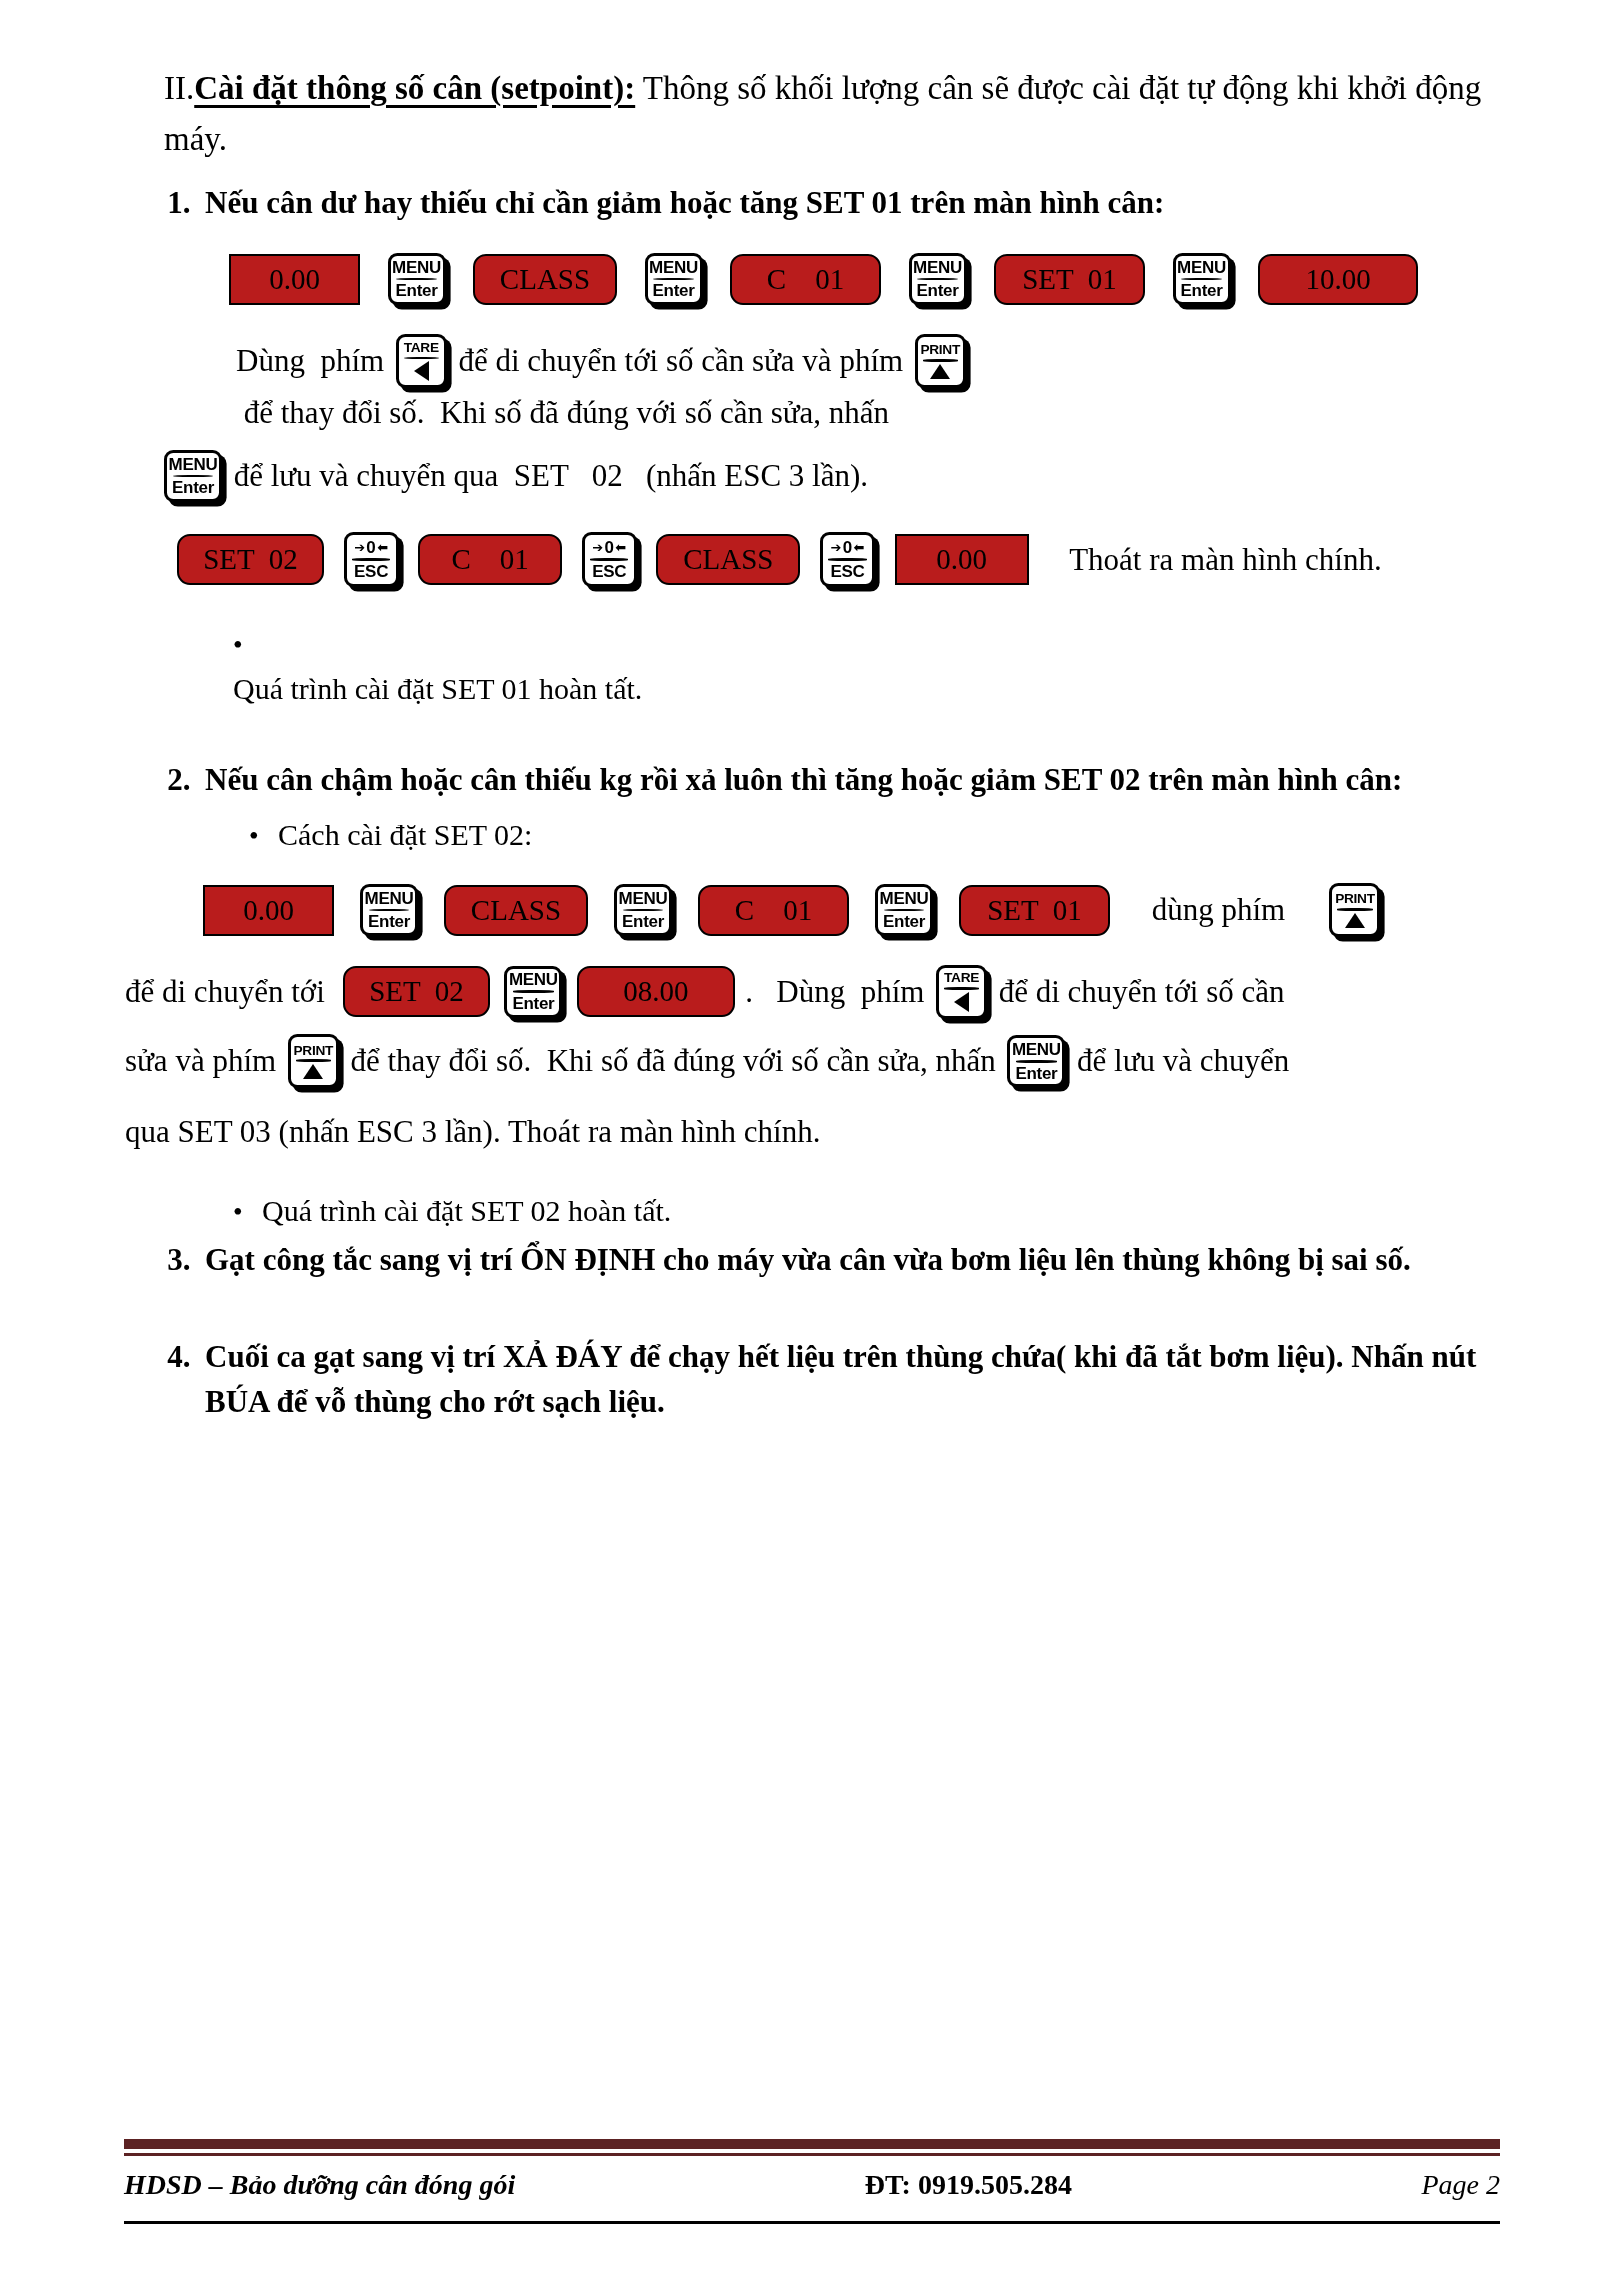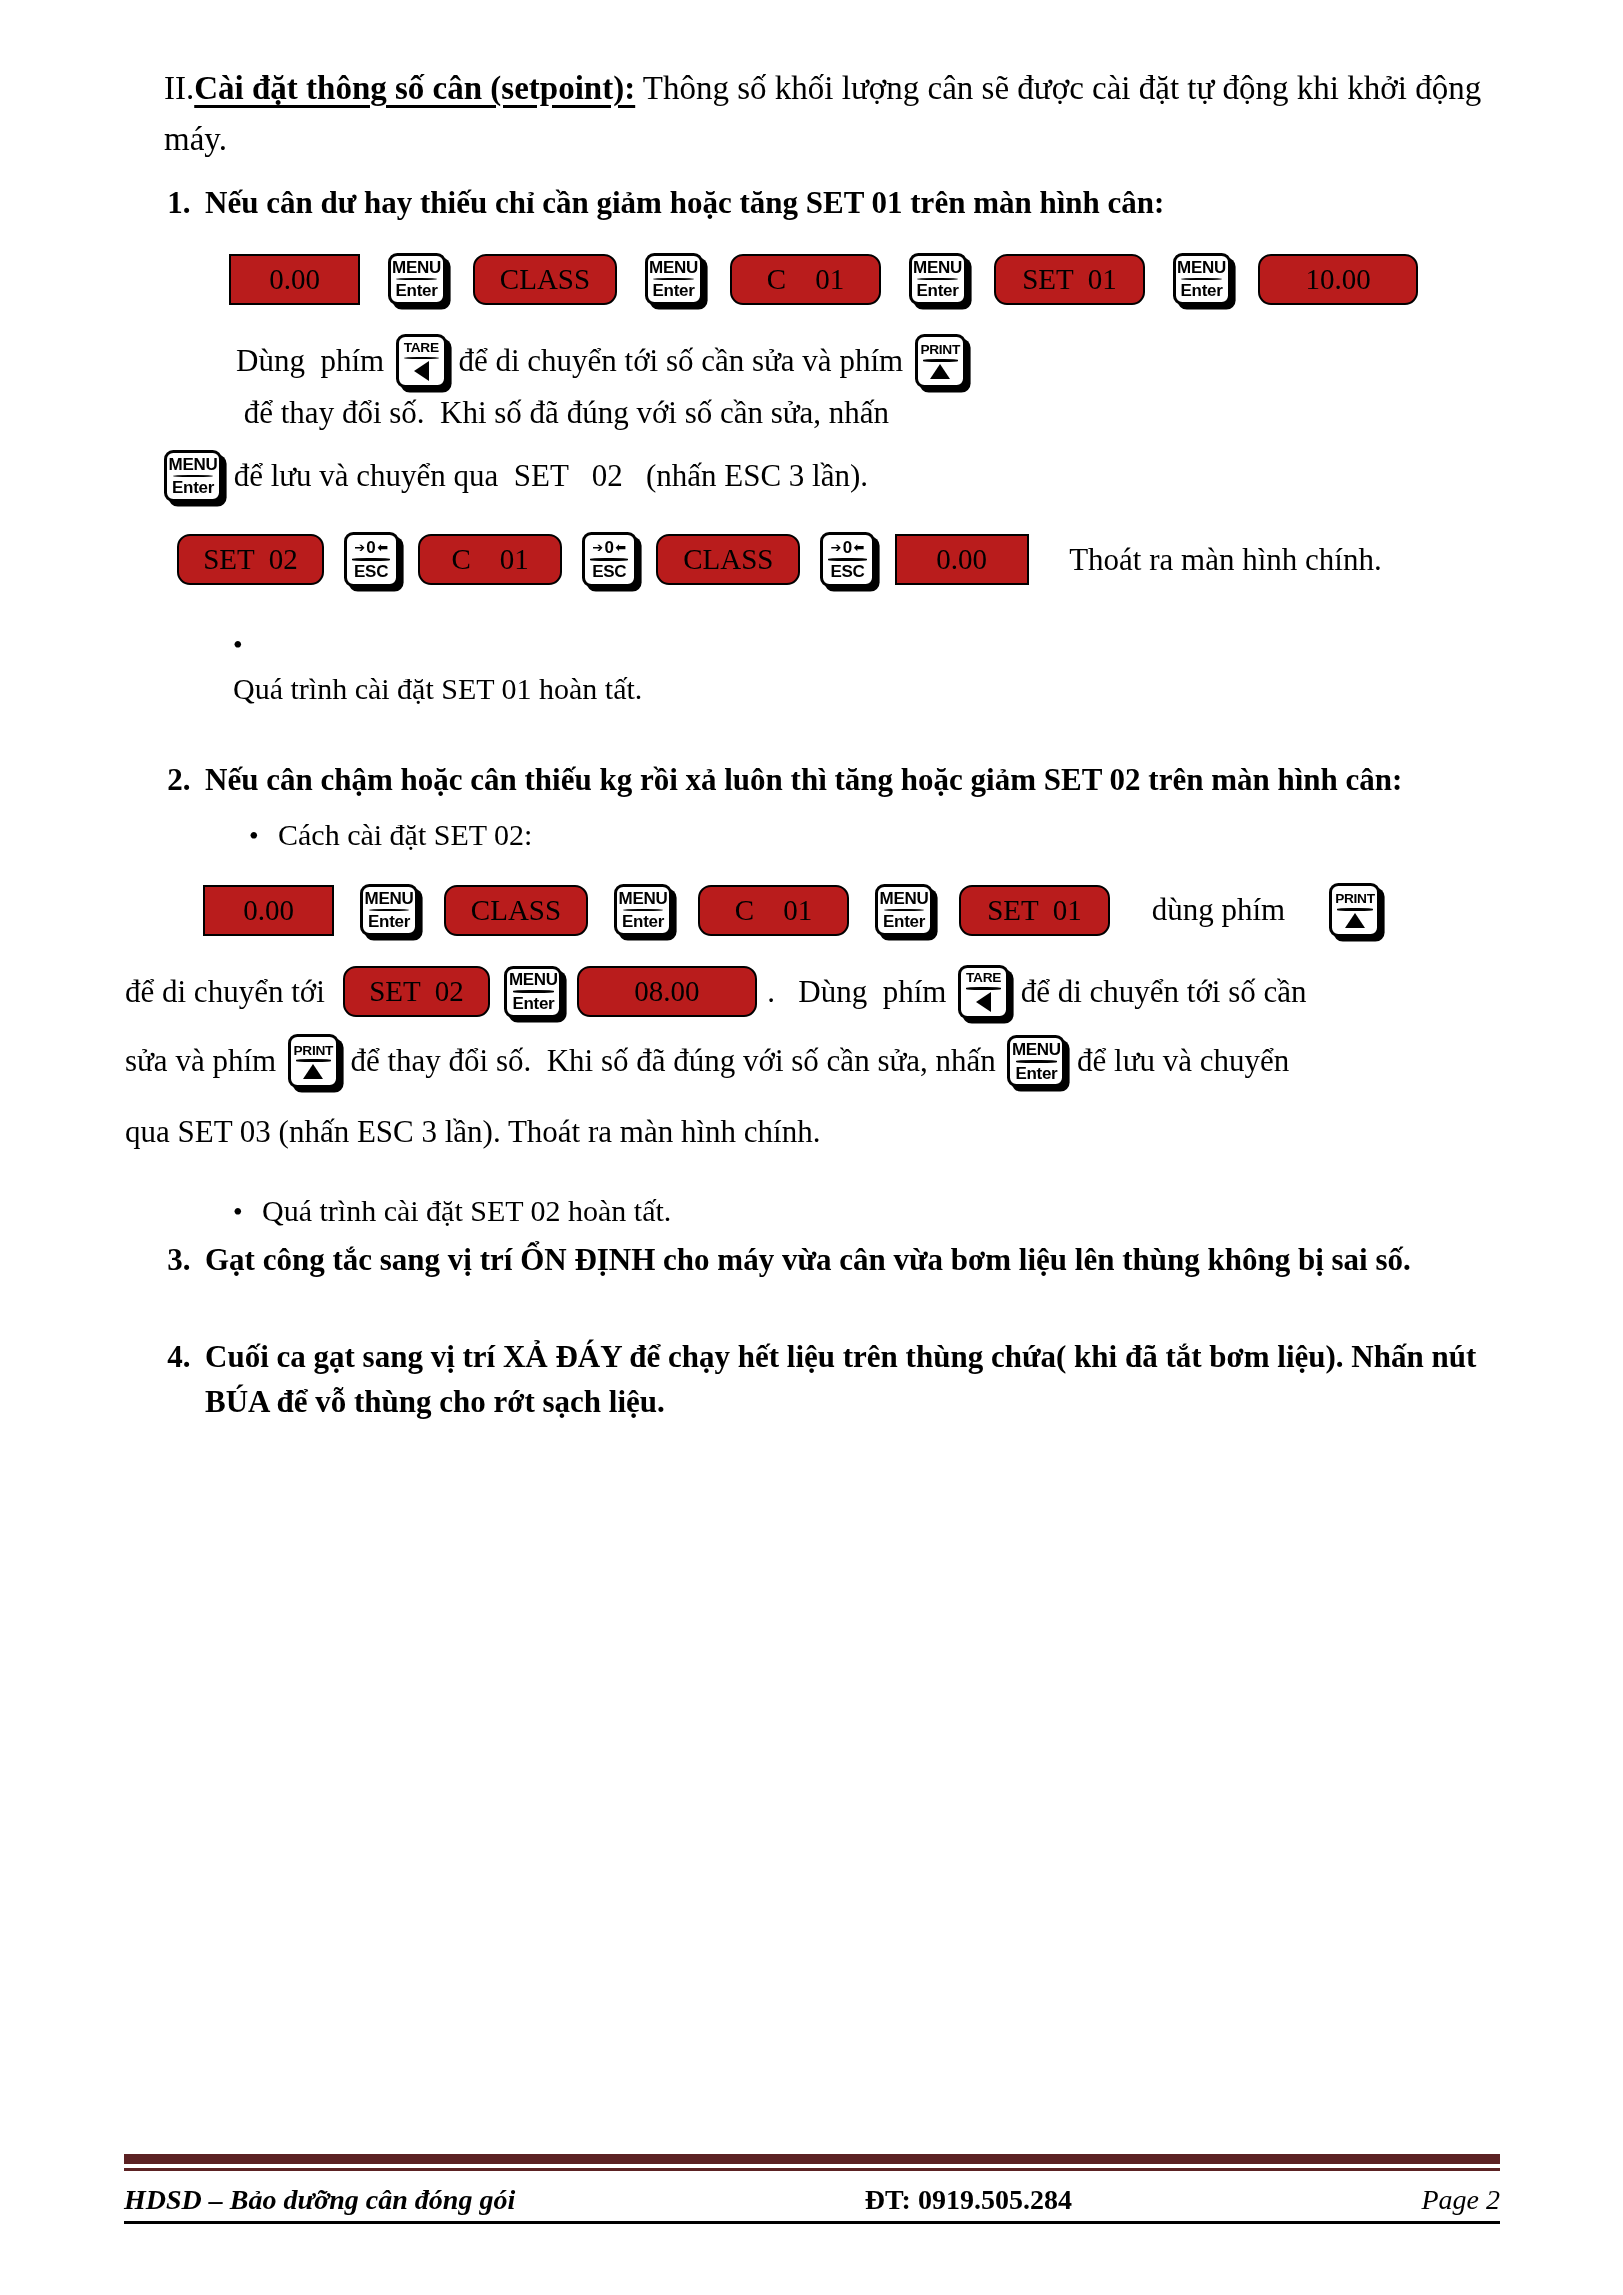--- a/index.html
+++ b/index.html
@@ -203,21 +203,21 @@
     right: 124px;
     bottom: 71px;
   }
   .foot-bar1 { height: 10.5px; background: #5c2223; }
   .foot-gap  { height: 3.9px;  background: #ffffff; }
   .foot-bar2 { height: 3.3px;  background: #5c2223; }
   .foot-row {
     display: flex;
     align-items: flex-start;
     padding-top: 13px;
-    padding-bottom: 5px;
+    padding-bottom: 20px;
     font-size: 28px;
   }
   .foot-left  { flex: 0 0 auto; font-style: italic; font-weight: bold; }
   .foot-mid   { flex: 1 1 auto; text-align: center; font-weight: bold; }
   .foot-right { flex: 0 0 auto; font-style: italic; }
   .foot-rule  { height: 2.6px; background: #000000; }
 </style>
 </head>
 <body>
 
@@ -424,21 +424,21 @@
     <span class="disp r" style="width:147px;height:51px;margin:0 10.5px;">SET  02</span>
 
     <span class="key k-menu key-inline">
       <span class="kinner">
         <span class="ktop">MENU</span>
         <span class="kdiv"></span>
         <span class="kbot">Enter</span>
       </span>
     </span>
 
-    <span class="disp r" style="width:180px;height:51px;margin:0 10.5px;">08.00</span>
+    <span class="disp r" style="width:158px;height:51px;margin:0 10.5px;">08.00</span>
 
     <span>.   Dùng  phím </span>
 
     <span class="key k-arrow key-inline">
       <span class="kinner">
         <span class="ktop">TARE</span>
         <span class="kdiv"></span>
         <span class="tri-left"></span>
       </span>
     </span>

